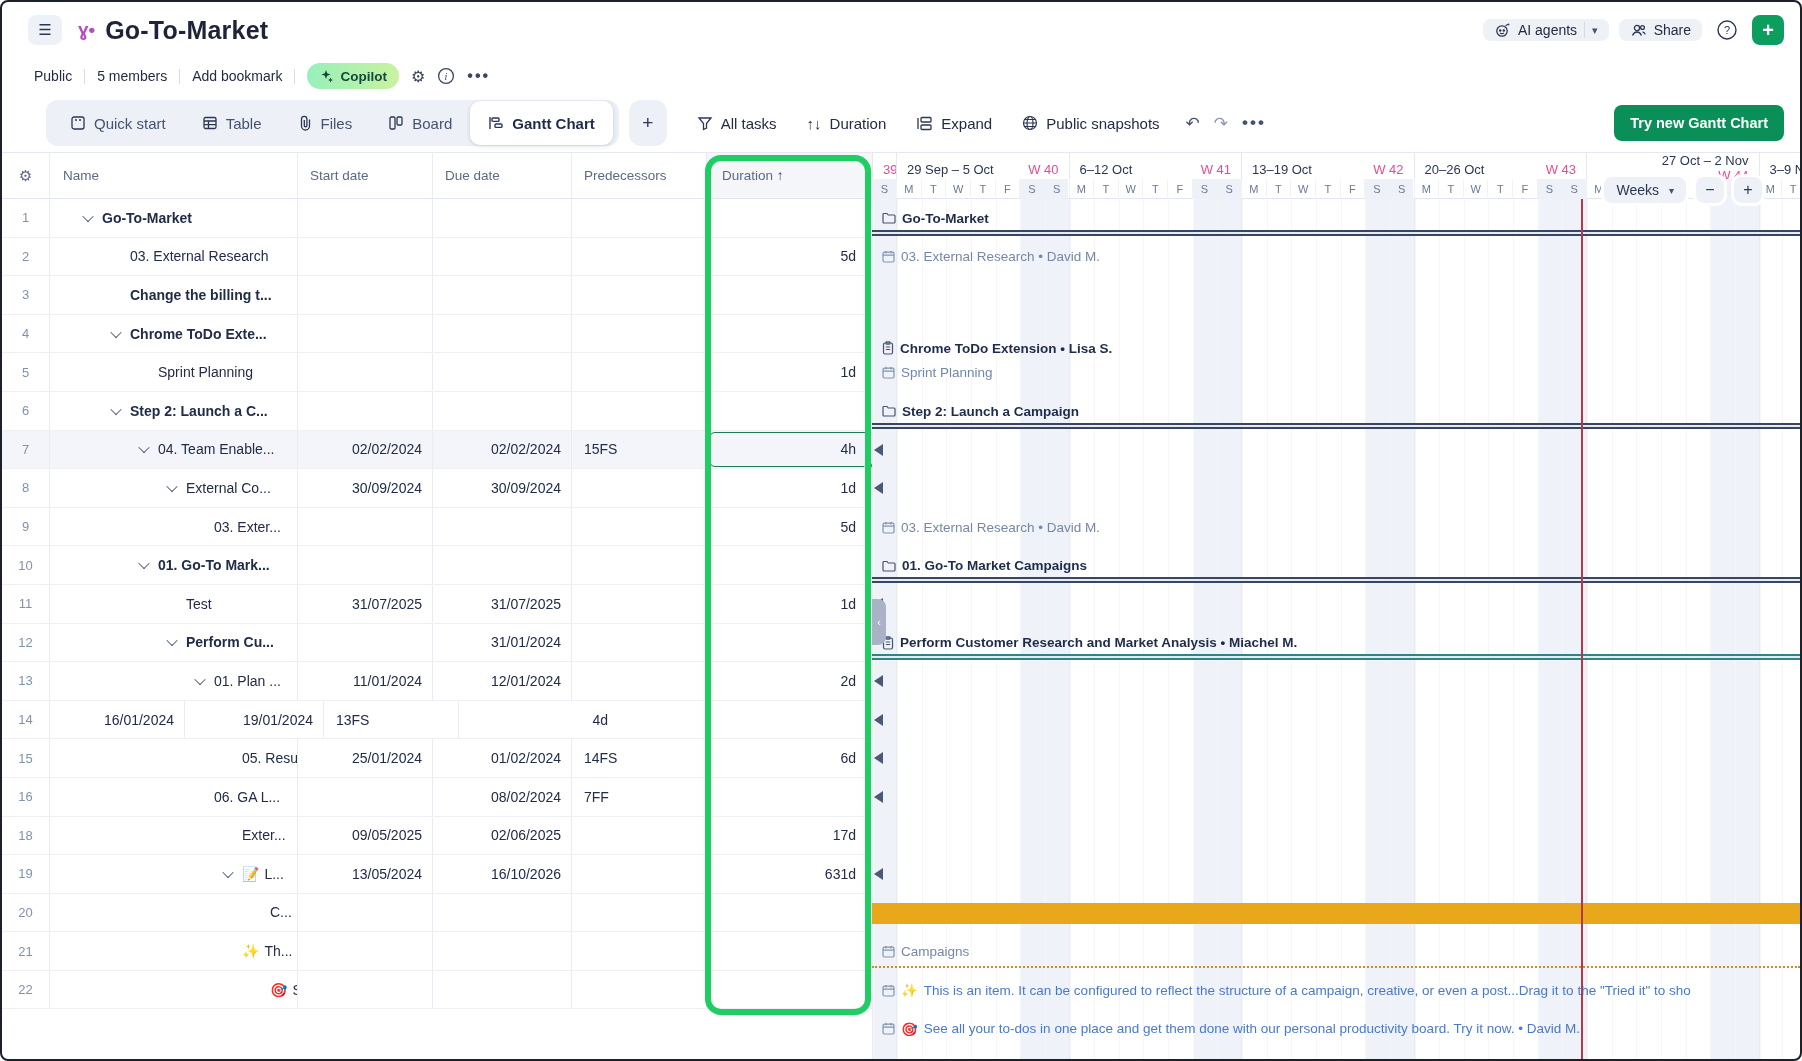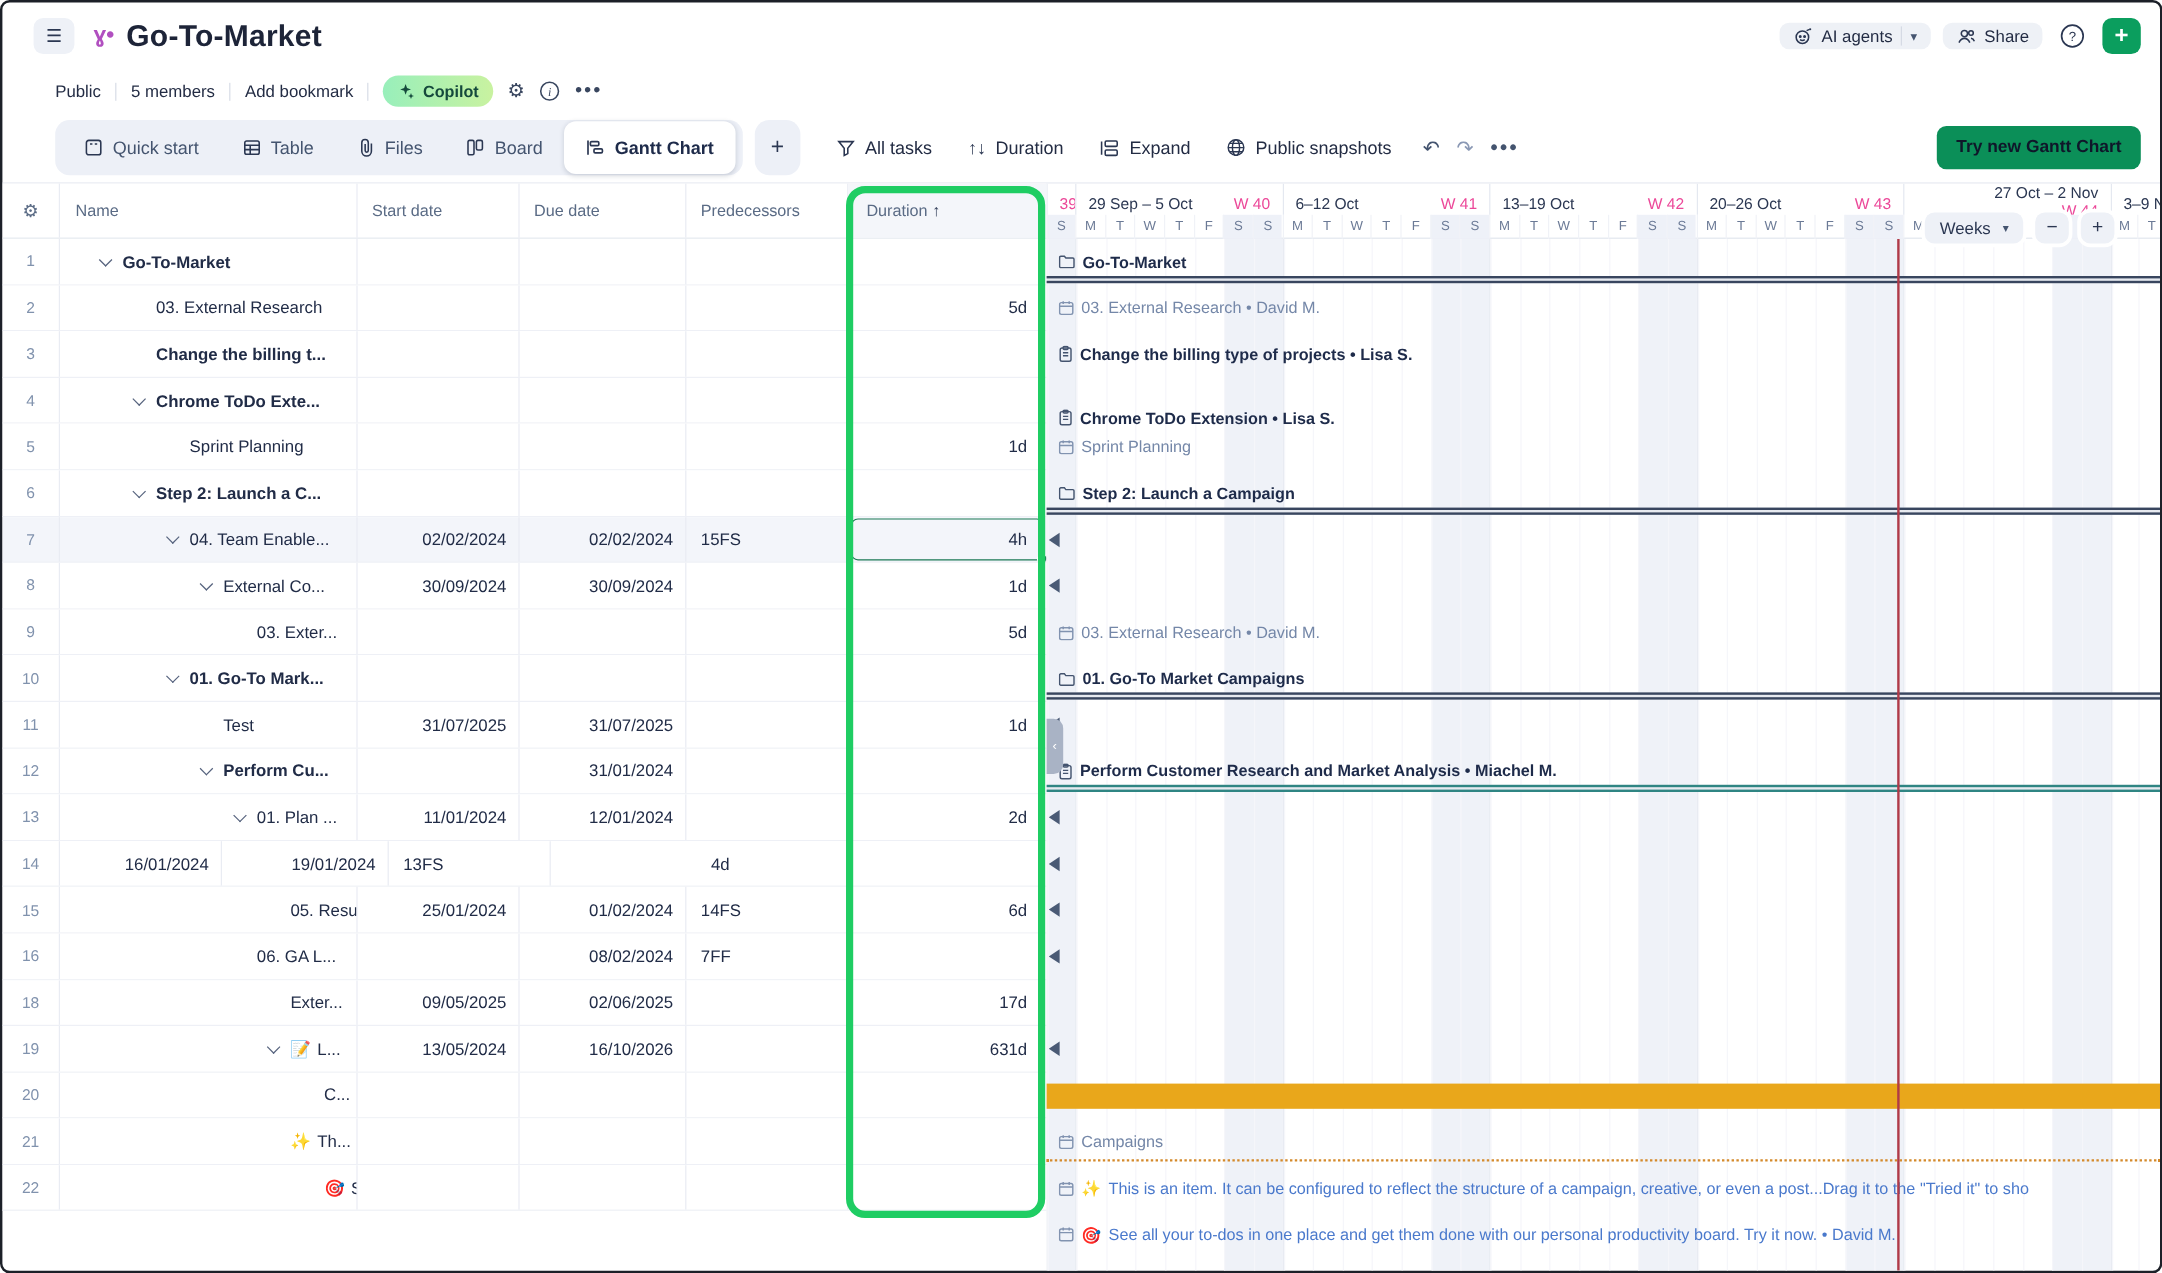--- a/index.html
+++ b/index.html
@@ -11,35 +11,35 @@
   .hamburger { width:34px; height:30px; background:#eef1f7; border-radius:8px; display:flex; align-items:center; justify-content:center; color:#2b3752; font-size:15px; cursor:pointer; }
   .space-icon { margin-left:16px; color:#b14fc0; font-size:19px; font-weight:bold; }
   .page-title { margin-left:10px; font-size:25px; font-weight:bold; color:#1d2438; letter-spacing:.2px; }
   .top-right { margin-left:auto; display:flex; align-items:center; gap:10px; }
   .pillbtn { height:22px; background:#eef1f6; border-radius:8px; display:flex; align-items:center; gap:7px; padding:0 11px; font-size:14px; color:#232c44; cursor:pointer; }
   .pill-div { width:1px; height:16px; background:#d5dae4; }
   .iconbtn { width:30px; height:30px; border-radius:8px; background:#eef1f6; display:flex; align-items:center; justify-content:center; color:#2b3752; cursor:pointer; }
   .plusbtn { width:32px; height:30px; border-radius:8px; background:#0b9e5e; color:#fff; font-size:20px; font-weight:bold; display:flex; align-items:center; justify-content:center; cursor:pointer; }
 
   
-  .metabar { position:absolute; left:0; top:56px; right:0; height:36px; display:flex; align-items:center; padding-left:44px; gap:12px; font-size:14px; color:#232c44; }
+  .metabar { position:absolute; left:0; top:56px; right:0; height:36px; display:flex; align-items:center; padding-left:32px; gap:12px; font-size:14px; color:#232c44; }
   .meta-sep { width:1px; height:15px; background:#d8dde6; }
   .copilot { display:flex; align-items:center; gap:6px; height:26px; padding:0 12px; border-radius:13px; background:linear-gradient(90deg,#98efbb,#c9f2a0); color:#15493c; font-weight:bold; font-size:13.5px; cursor:pointer; }
   .meta-ic { color:#39465f; font-size:16px; cursor:pointer; }
 
   
   .toolbar { position:absolute; left:0; top:92px; right:0; height:58px; display:flex; align-items:center; padding:0 16px 0 44px; }
   .tabgroup { display:flex; align-items:center; background:#edf0f7; border-radius:12px; height:46px; padding:0 6px; }
   .tab { display:flex; align-items:center; gap:8px; padding:0 18px; height:46px; font-size:15px; color:#44546f; cursor:pointer; white-space:nowrap; }
   .tab.active { background:#fff; border-radius:10px; height:44px; color:#1e2b4a; box-shadow:0 1px 4px rgba(30,43,74,.18); font-weight:bold; }
   .plus-pill { width:38px; height:46px; margin-left:10px; background:#edf0f7; border-radius:12px; display:flex; align-items:center; justify-content:center; font-size:19px; color:#2b3752; cursor:pointer; }
   .tbact { display:flex; align-items:center; gap:8px; margin-left:30px; font-size:15px; color:#232c44; cursor:pointer; white-space:nowrap; }
   .tbico { color:#2b3752; font-size:15px; display:flex; }
   .undoredo { margin-left:26px; color:#44546f; font-size:17px; cursor:pointer; }
-  .trybtn { margin-left:auto; height:36px; background:#0b8f58; color:#0f172a; border:none; border-radius:8px; font-size:14.5px; font-weight:bold; padding:0 16px; cursor:pointer; font-family:"Liberation Sans",sans-serif; }
+  .trybtn { margin-left:auto; height:36px; background:#0b8f58; color:#ffffff; border:none; border-radius:8px; font-size:14.5px; font-weight:bold; padding:0 16px; cursor:pointer; font-family:"Liberation Sans",sans-serif; }
 
   
   .content { position:absolute; left:0; top:150px; right:0; bottom:0; border-top:1px solid #e5e8f0; }
   .tbl { position:absolute; left:0; top:0; width:870px; bottom:0; }
   .t-head { display:flex; height:46px; border-bottom:1px solid #e2e6ee; background:#fff; font-size:13.5px; color:#5a6b85; }
   .t-row { display:flex; height:38.6px; border-bottom:1px solid #eef0f6; font-size:14px; color:#212c47; background:#fff; cursor:pointer; }
   .t-row.sel { background:#f3f5fa; }
   .c { display:flex; align-items:center; border-right:1px solid #e9ecf3; overflow:hidden; white-space:nowrap; }
   .c-num { width:48px; justify-content:center; color:#8092ad; font-size:13px; border-right:1px solid #e9ecf3; }
   .c-name { width:248px; padding-right:6px; }
@@ -666,177 +666,163 @@
                 <svg class="i" width="13" height="13" viewBox="0 0 13 13">
                   <g fill="none" stroke="currentColor" stroke-width="1.2">
                     <rect x="1" y="2.2" width="11" height="9.8" rx="1.5"></rect>
                     <path d="M4 1 v2.4 M9 1 v2.4 M1 5.2 h11"></path>
                   </g>
                 </svg>
               </span>
               <span>03. External Research • David M.</span>
             </div>
           </div>
-          <div class="g-row" style="top: 77.2px;">
+          <div class="g-row" style="top: 130px;">
             <div class="g-label taskb">
               <span class="gico">
                 <svg class="i" width="12" height="14" viewBox="0 0 12 14">
                   <g fill="none" stroke="currentColor" stroke-width="1.2">
                     <rect x="1.5" y="2" width="9" height="11" rx="1.5"></rect>
                     <rect x="4" y="0.8" width="4" height="2.4" rx="0.8"></rect>
                     <path d="M3.8 6 h4.4 M3.8 8.5 h4.4"></path>
                   </g>
                 </svg>
               </span>
-              <span>Change the billing type of projects • Lisa S.</span>
-            </div>
-          </div>
-          <div class="g-row" style="top: 130px;">
+              <span>Chrome ToDo Extension • Lisa S.</span>
+            </div>
+          </div>
+          <div class="g-row" style="top: 154.4px;">
+            <div class="g-label backlog">
+              <span class="gico">
+                <svg class="i" width="13" height="13" viewBox="0 0 13 13">
+                  <g fill="none" stroke="currentColor" stroke-width="1.2">
+                    <rect x="1" y="2.2" width="11" height="9.8" rx="1.5"></rect>
+                    <path d="M4 1 v2.4 M9 1 v2.4 M1 5.2 h11"></path>
+                  </g>
+                </svg>
+              </span>
+              <span>Sprint Planning</span>
+            </div>
+          </div>
+          <div class="g-row" style="top: 193px;">
+            <div class="g-label proj">
+              <span class="gico">
+                <svg class="i" width="14" height="12" viewBox="0 0 14 12">
+                  <path d="M1 2.5 a1 1 0 0 1 1-1 h3 l1.2 1.5 H12 a1 1 0 0 1 1 1 v6 a1 1 0 0 1 -1 1 H2 a1 1 0 0 1 -1-1z" fill="none" stroke="currentColor" stroke-width="1.2"></path>
+                </svg>
+              </span>
+              <span>Step 2: Launch a Campaign</span>
+            </div>
+            <div class="sumline"></div>
+          </div>
+          <div class="g-row" style="top: 231.6px;">
+            <div class="lmark"></div>
+          </div>
+          <div class="g-row" style="top: 270.2px;">
+            <div class="lmark"></div>
+          </div>
+          <div class="g-row" style="top: 308.8px;">
+            <div class="g-label backlog">
+              <span class="gico">
+                <svg class="i" width="13" height="13" viewBox="0 0 13 13">
+                  <g fill="none" stroke="currentColor" stroke-width="1.2">
+                    <rect x="1" y="2.2" width="11" height="9.8" rx="1.5"></rect>
+                    <path d="M4 1 v2.4 M9 1 v2.4 M1 5.2 h11"></path>
+                  </g>
+                </svg>
+              </span>
+              <span>03. External Research • David M.</span>
+            </div>
+          </div>
+          <div class="g-row" style="top: 347.4px;">
+            <div class="g-label proj">
+              <span class="gico">
+                <svg class="i" width="14" height="12" viewBox="0 0 14 12">
+                  <path d="M1 2.5 a1 1 0 0 1 1-1 h3 l1.2 1.5 H12 a1 1 0 0 1 1 1 v6 a1 1 0 0 1 -1 1 H2 a1 1 0 0 1 -1-1z" fill="none" stroke="currentColor" stroke-width="1.2"></path>
+                </svg>
+              </span>
+              <span>01. Go-To Market Campaigns</span>
+            </div>
+            <div class="sumline"></div>
+          </div>
+          <div class="flap" style="top: 400px;">‹</div>
+          <div class="g-row" style="top: 386px;">
+            <div class="lmark"></div>
+          </div>
+          <div class="g-row" style="top: 424.6px;">
             <div class="g-label taskb">
               <span class="gico">
                 <svg class="i" width="12" height="14" viewBox="0 0 12 14">
                   <g fill="none" stroke="currentColor" stroke-width="1.2">
                     <rect x="1.5" y="2" width="9" height="11" rx="1.5"></rect>
                     <rect x="4" y="0.8" width="4" height="2.4" rx="0.8"></rect>
                     <path d="M3.8 6 h4.4 M3.8 8.5 h4.4"></path>
                   </g>
                 </svg>
               </span>
-              <span>Chrome ToDo Extension • Lisa S.</span>
-            </div>
-          </div>
-          <div class="g-row" style="top: 154.4px;">
+              <span>Perform Customer Research and Market Analysis • Miachel M.</span>
+            </div>
+            <div class="sumline teal"></div>
+          </div>
+          <div class="g-row" style="top: 463.2px;">
+            <div class="lmark"></div>
+          </div>
+          <div class="g-row" style="top: 501.8px;">
+            <div class="lmark"></div>
+          </div>
+          <div class="g-row" style="top: 540.4px;">
+            <div class="lmark"></div>
+          </div>
+          <div class="g-row" style="top: 579px;">
+            <div class="lmark"></div>
+          </div>
+          <div class="g-row" style="top: 656.2px;">
+            <div class="lmark"></div>
+          </div>
+          <div class="g-row" style="top: 694.8px;">
+            <div class="fullbar"></div>
+          </div>
+          <div class="g-row" style="top: 733.4px;">
             <div class="g-label backlog">
               <span class="gico">
                 <svg class="i" width="13" height="13" viewBox="0 0 13 13">
                   <g fill="none" stroke="currentColor" stroke-width="1.2">
                     <rect x="1" y="2.2" width="11" height="9.8" rx="1.5"></rect>
                     <path d="M4 1 v2.4 M9 1 v2.4 M1 5.2 h11"></path>
                   </g>
                 </svg>
               </span>
-              <span>Sprint Planning</span>
-            </div>
-          </div>
-          <div class="g-row" style="top: 193px;">
-            <div class="g-label proj">
-              <span class="gico">
-                <svg class="i" width="14" height="12" viewBox="0 0 14 12">
-                  <path d="M1 2.5 a1 1 0 0 1 1-1 h3 l1.2 1.5 H12 a1 1 0 0 1 1 1 v6 a1 1 0 0 1 -1 1 H2 a1 1 0 0 1 -1-1z" fill="none" stroke="currentColor" stroke-width="1.2"></path>
-                </svg>
-              </span>
-              <span>Step 2: Launch a Campaign</span>
-            </div>
-            <div class="sumline"></div>
-          </div>
-          <div class="g-row" style="top: 231.6px;">
-            <div class="lmark"></div>
-          </div>
-          <div class="g-row" style="top: 270.2px;">
-            <div class="lmark"></div>
-          </div>
-          <div class="g-row" style="top: 308.8px;">
-            <div class="g-label backlog">
+              <span>Campaigns</span>
+            </div>
+            <div class="dotline"></div>
+          </div>
+          <div class="g-row" style="top: 772px;">
+            <div class="g-label item">
               <span class="gico">
                 <svg class="i" width="13" height="13" viewBox="0 0 13 13">
                   <g fill="none" stroke="currentColor" stroke-width="1.2">
                     <rect x="1" y="2.2" width="11" height="9.8" rx="1.5"></rect>
                     <path d="M4 1 v2.4 M9 1 v2.4 M1 5.2 h11"></path>
                   </g>
                 </svg>
               </span>
-              <span>03. External Research • David M.</span>
-            </div>
-          </div>
-          <div class="g-row" style="top: 347.4px;">
-            <div class="g-label proj">
-              <span class="gico">
-                <svg class="i" width="14" height="12" viewBox="0 0 14 12">
-                  <path d="M1 2.5 a1 1 0 0 1 1-1 h3 l1.2 1.5 H12 a1 1 0 0 1 1 1 v6 a1 1 0 0 1 -1 1 H2 a1 1 0 0 1 -1-1z" fill="none" stroke="currentColor" stroke-width="1.2"></path>
-                </svg>
-              </span>
-              <span>01. Go-To Market Campaigns</span>
-            </div>
-            <div class="sumline"></div>
-          </div>
-          <div class="flap" style="top: 400px;">‹</div>
-          <div class="g-row" style="top: 386px;">
-            <div class="lmark"></div>
-          </div>
-          <div class="g-row" style="top: 424.6px;">
-            <div class="g-label taskb">
-              <span class="gico">
-                <svg class="i" width="12" height="14" viewBox="0 0 12 14">
-                  <g fill="none" stroke="currentColor" stroke-width="1.2">
-                    <rect x="1.5" y="2" width="9" height="11" rx="1.5"></rect>
-                    <rect x="4" y="0.8" width="4" height="2.4" rx="0.8"></rect>
-                    <path d="M3.8 6 h4.4 M3.8 8.5 h4.4"></path>
-                  </g>
-                </svg>
-              </span>
-              <span>Perform Customer Research and Market Analysis • Miachel M.</span>
-            </div>
-            <div class="sumline teal"></div>
-          </div>
-          <div class="g-row" style="top: 463.2px;">
-            <div class="lmark"></div>
-          </div>
-          <div class="g-row" style="top: 501.8px;">
-            <div class="lmark"></div>
-          </div>
-          <div class="g-row" style="top: 540.4px;">
-            <div class="lmark"></div>
-          </div>
-          <div class="g-row" style="top: 579px;">
-            <div class="lmark"></div>
-          </div>
-          <div class="g-row" style="top: 656.2px;">
-            <div class="lmark"></div>
-          </div>
-          <div class="g-row" style="top: 694.8px;">
-            <div class="fullbar"></div>
-          </div>
-          <div class="g-row" style="top: 733.4px;">
-            <div class="g-label backlog">
+              <span>✨</span>
+              <span>This is an item. It can be configured to reflect the structure of a campaign, creative, or even a post...Drag it to the "Tried it" to sho</span>
+            </div>
+          </div>
+          <div class="g-row" style="top: 810.6px;">
+            <div class="g-label item">
               <span class="gico">
                 <svg class="i" width="13" height="13" viewBox="0 0 13 13">
                   <g fill="none" stroke="currentColor" stroke-width="1.2">
                     <rect x="1" y="2.2" width="11" height="9.8" rx="1.5"></rect>
                     <path d="M4 1 v2.4 M9 1 v2.4 M1 5.2 h11"></path>
                   </g>
                 </svg>
               </span>
-              <span>Campaigns</span>
-            </div>
-            <div class="dotline"></div>
-          </div>
-          <div class="g-row" style="top: 772px;">
-            <div class="g-label item">
-              <span class="gico">
-                <svg class="i" width="13" height="13" viewBox="0 0 13 13">
-                  <g fill="none" stroke="currentColor" stroke-width="1.2">
-                    <rect x="1" y="2.2" width="11" height="9.8" rx="1.5"></rect>
-                    <path d="M4 1 v2.4 M9 1 v2.4 M1 5.2 h11"></path>
-                  </g>
-                </svg>
-              </span>
-              <span>✨</span>
-              <span>This is an item. It can be configured to reflect the structure of a campaign, creative, or even a post...Drag it to the "Tried it" to sho</span>
-            </div>
-          </div>
-          <div class="g-row" style="top: 810.6px;">
-            <div class="g-label item">
-              <span class="gico">
-                <svg class="i" width="13" height="13" viewBox="0 0 13 13">
-                  <g fill="none" stroke="currentColor" stroke-width="1.2">
-                    <rect x="1" y="2.2" width="11" height="9.8" rx="1.5"></rect>
-                    <path d="M4 1 v2.4 M9 1 v2.4 M1 5.2 h11"></path>
-                  </g>
-                </svg>
-              </span>
               <span>🎯</span>
               <span>See all your to-dos in one place and get them done with our personal productivity board. Try it now. • David M.</span>
             </div>
           </div>
           <div class="todayline" style="left: 709px;"></div>
         </div>
       <div class="zoomctl">
         <div class="weeksdd">
           <span>Weeks</span>
           <span style="font-size:10px; color:#44546f;">▾</span>

